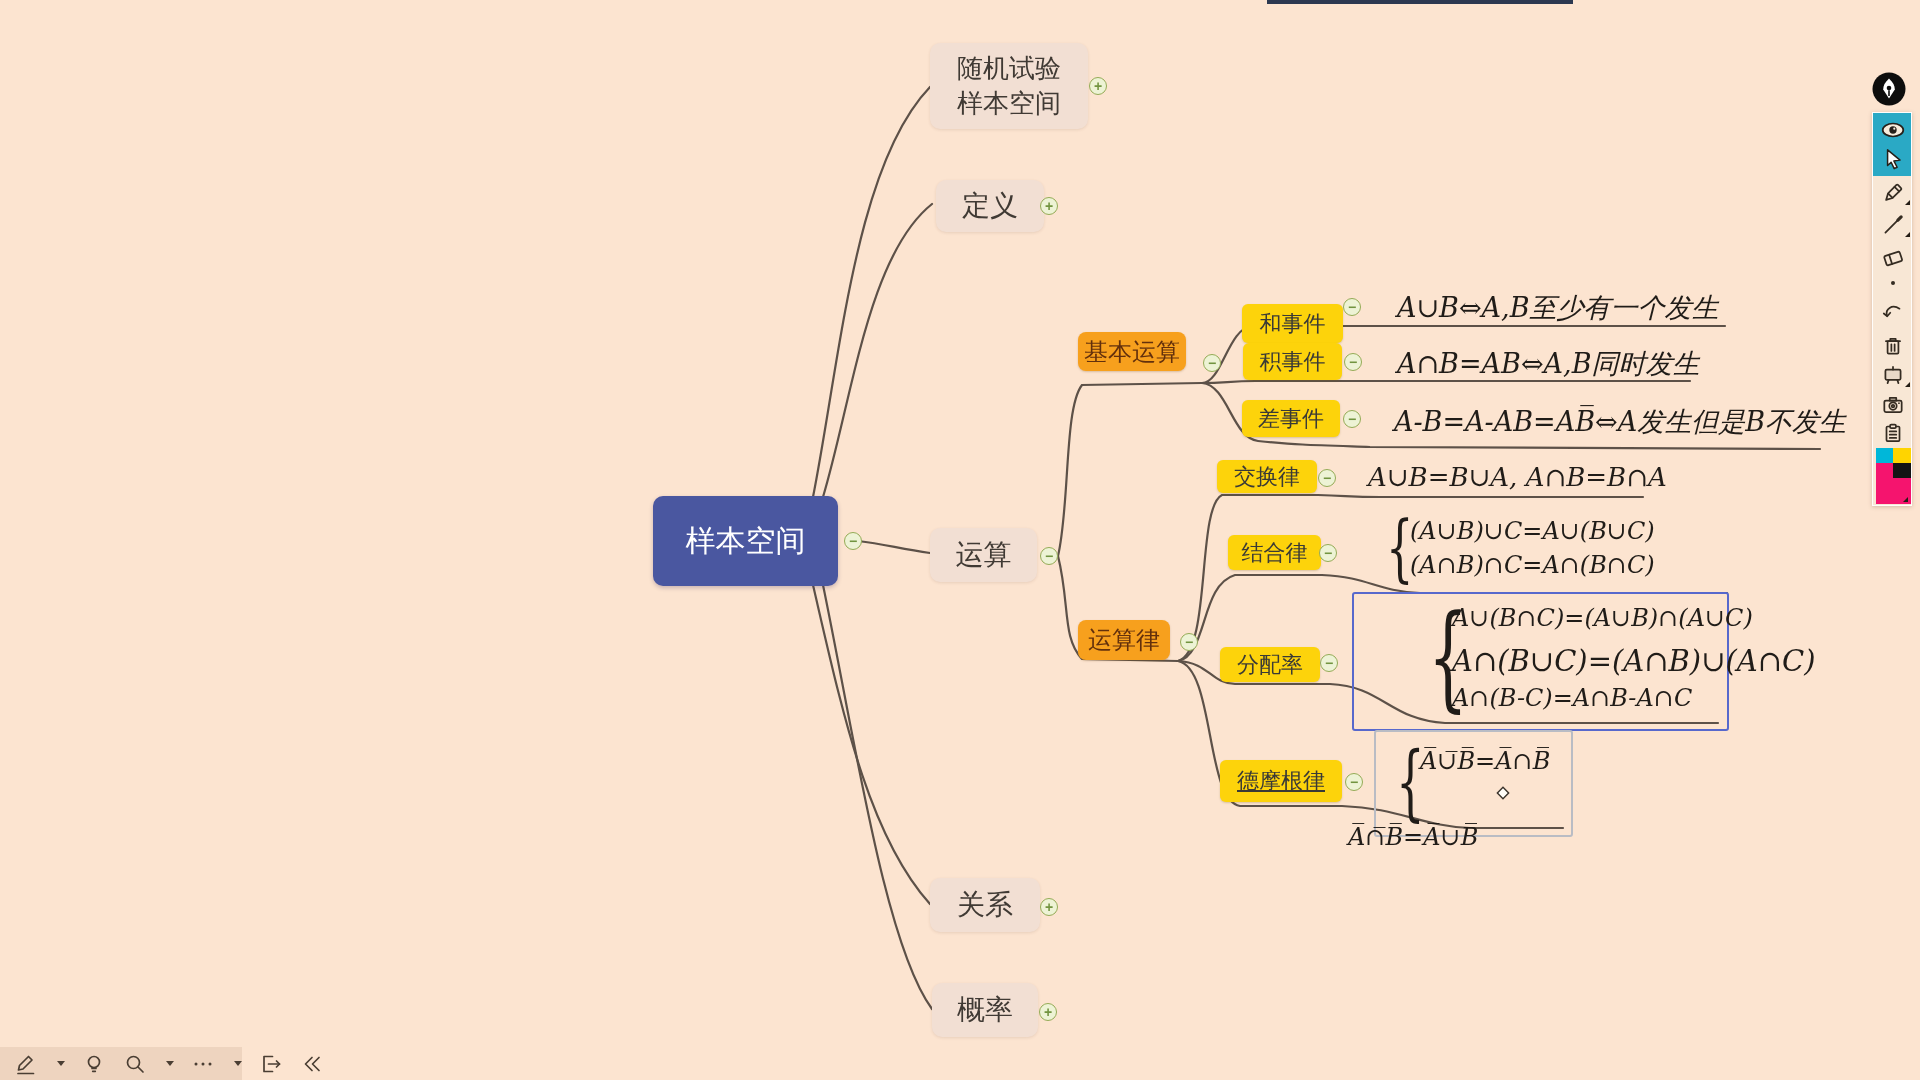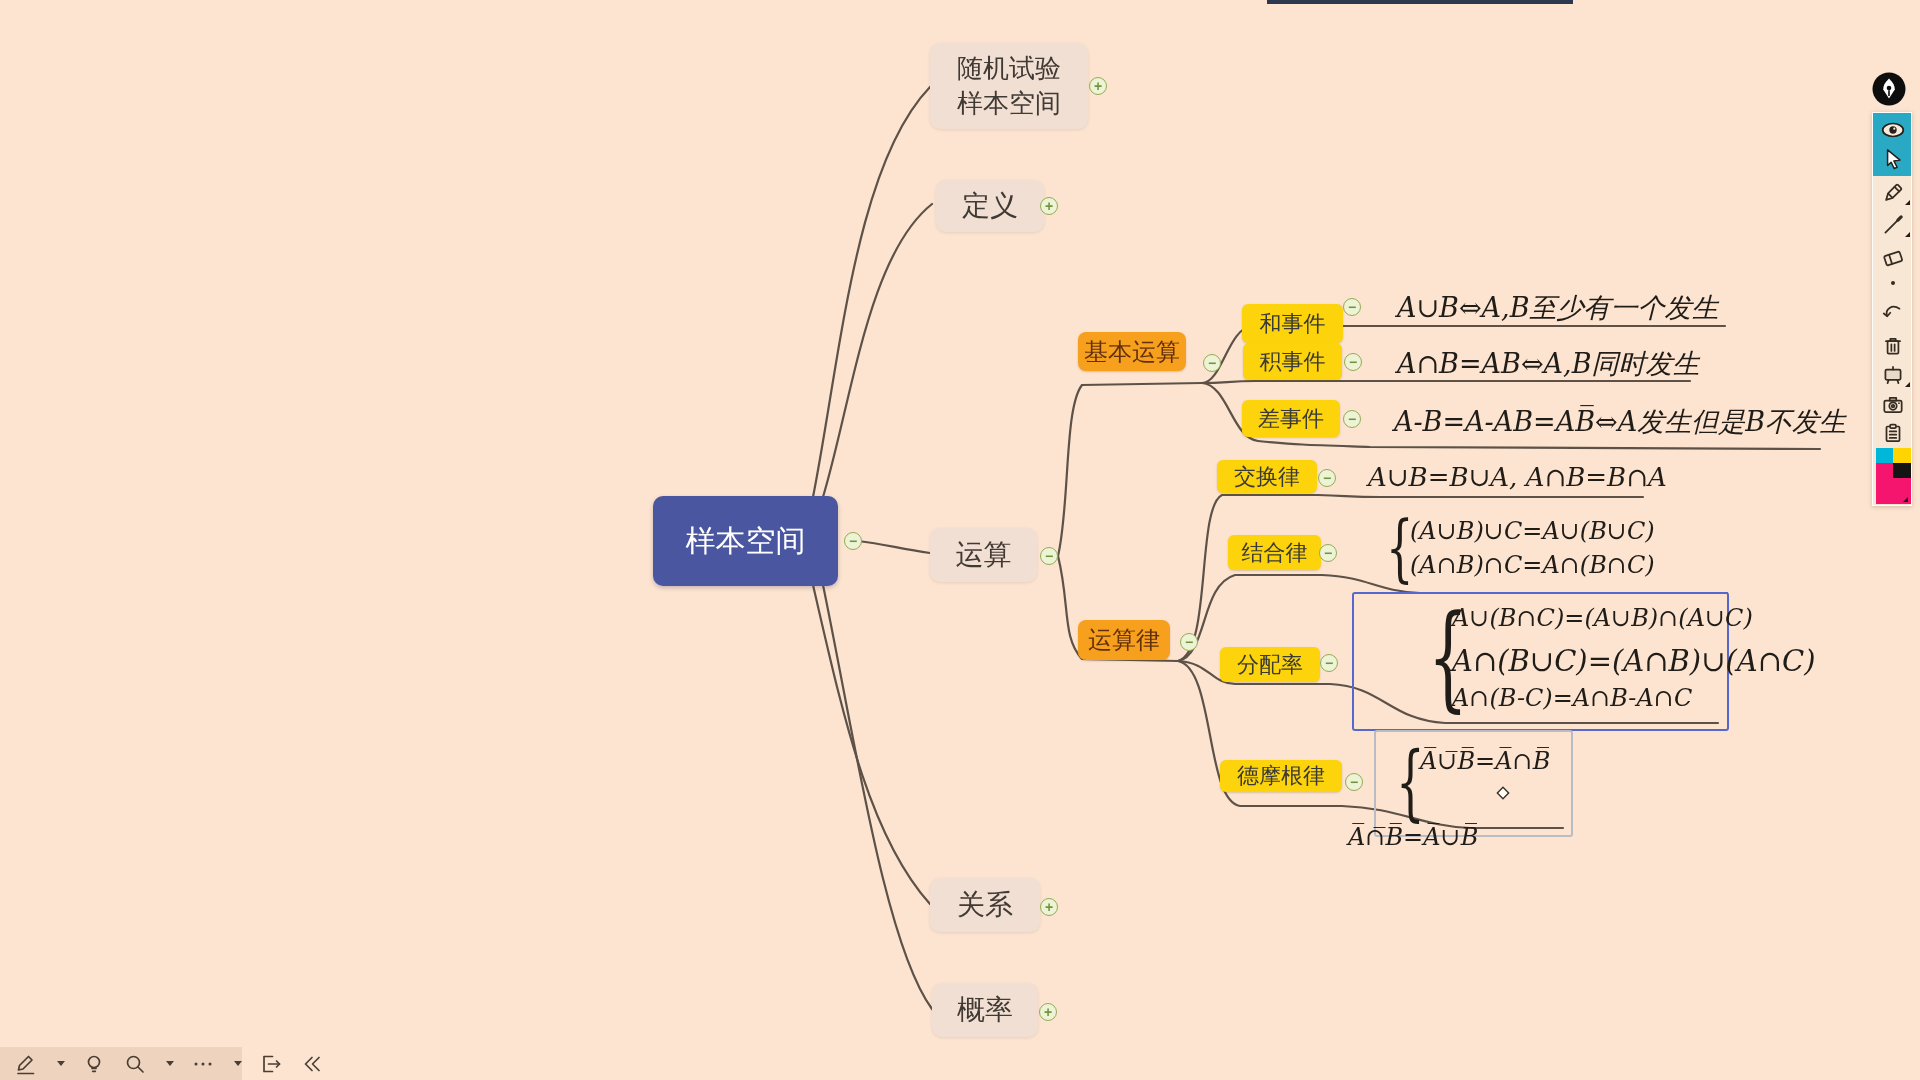--- a/index.html
+++ b/index.html
@@ -154,21 +154,21 @@
 <div class="node yellow" style="left:1220px;top:647px;width:100px;height:35px;">
   <span>分配率</span>
 </div>
 <div class="badge" style="left:1320px;top:654px;">−</div>
 <div class="select-box" style="left:1352px;top:592px;width:373px;height:135px;"></div>
 <div class="brace" style="left:1428px;top:600px;font-size:114px;transform:scaleX(.55);">{</div>
 <div class="formula" style="left:1452px;top:604px;font-size:24px;">A∪(B∩C)=(A∪B)∩(A∪C)</div>
 <div class="formula" style="left:1452px;top:644px;font-size:29px;">A∩(B∪C)=(A∩B)∪(A∩C)</div>
 <div class="formula" style="left:1452px;top:684px;font-size:24px;">A∩(B-C)=A∩B-A∩C</div>
 
-<div class="node yellow" style="left:1220px;top:760px;width:122px;height:32px;">
+<div class="node yellow" style="left:1220px;top:760px;width:122px;height:42px;text-decoration:underline;">
   <span>德摩根律</span>
 </div>
 <div class="badge" style="left:1345px;top:773px;">−</div>
 <div class="hover-box" style="left:1374px;top:730px;width:195px;height:103px;"></div>
 <div class="brace" style="left:1396px;top:742px;font-size:82px;transform:scaleX(.55);">{</div>
 <div class="formula" style="left:1420px;top:747px;font-size:24px;">A̅∪̅B̅=A̅∩B̅</div>
 <div class="formula" style="left:1348px;top:799px;font-size:24px;margin-top:24px;">A̅∩̅B̅=A̅∪B̅</div>
 
 <svg class="mouse-cursor" width="18" height="18">
   <rect x="5" y="5" width="8" height="8" transform="rotate(45 9 9)" fill="#fffdf8" stroke="#3a322a" stroke-width="1.4"></rect>

